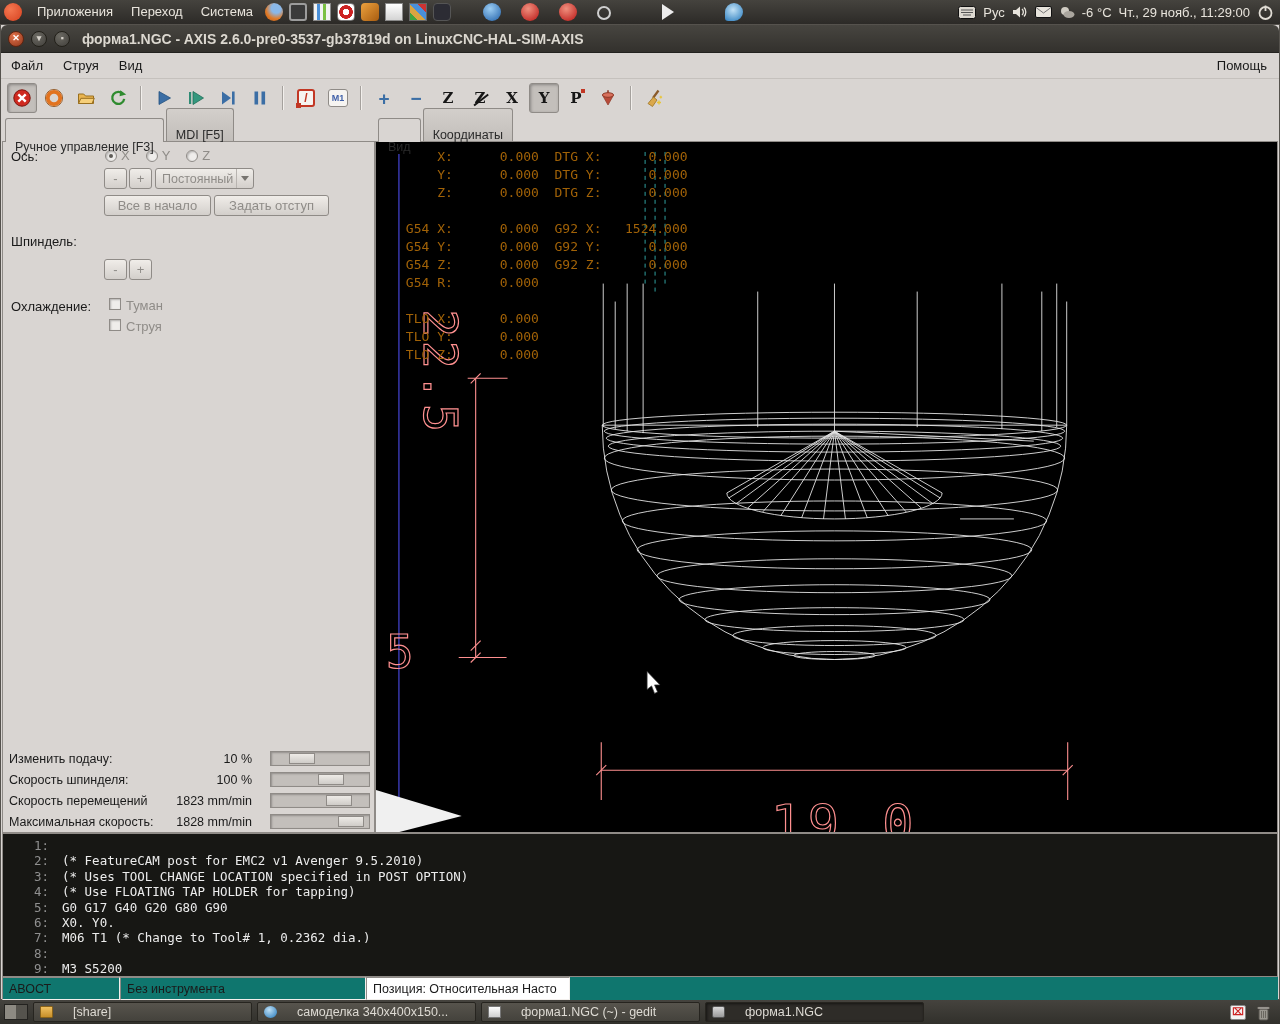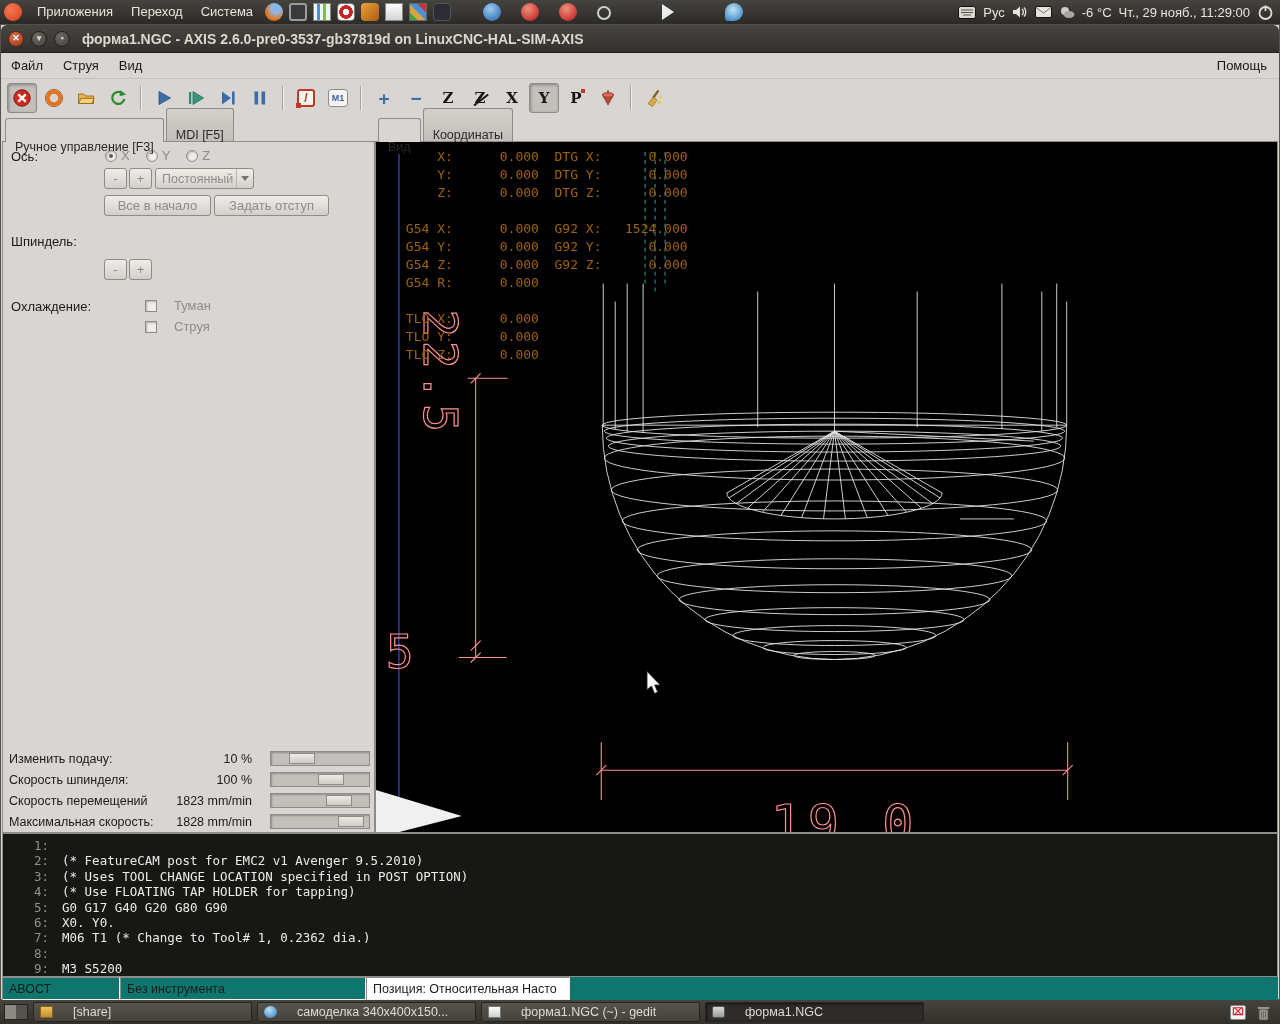--- a/index.html
+++ b/index.html
@@ -84,21 +84,21 @@
     box-shadow:inset 1px 1px 2px rgba(0,0,0,.25); position:relative; flex:none; }
   .radio.sel::after { content:""; position:absolute; left:3px; top:3px; width:4px; height:4px; border-radius:50%; background:#5e5b57; }
   .sbtn { position:absolute; height:21px; background:linear-gradient(#f0ede9,#d3cfcb); border:1px solid #8f8b87;
     border-radius:3px; color:#8f8c88; font-size:13px; text-align:center; line-height:19px; }
   .combo { position:absolute; width:99px; height:21px; background:linear-gradient(#f0ede9,#d3cfcb);
     border:1px solid #8f8b87; border-radius:3px; display:flex; align-items:center; font-size:12.5px; color:#8f8c88; padding-left:6px; }
   .combo-arrow { margin-left:auto; width:17px; align-self:stretch; border-left:1px solid #b8b4b0;
     display:flex; align-items:center; justify-content:center; }
   .combo-arrow i { width:0; height:0; border-left:4px solid transparent; border-right:4px solid transparent; border-top:5px solid #77746f; }
   .cb { width:12px; height:12px; background:#efedeb; border:1px solid #8f8b87; box-shadow:inset 1px 1px 2px rgba(0,0,0,.25); flex:none; }
-  .cb-item { position:absolute; display:flex; align-items:center; gap:17px; font-size:13px;margin-left:36px; }
+  .cb-item { position:absolute; display:flex; gap:5px; font-size:13px; }
 
   .overrides { position:absolute; left:0; right:0; bottom:0; }
   .ov-row { display:flex; align-items:center; height:21px; padding-left:6px; font-size:12.5px; color:#1a1a1a;gap:8px; }
   .ov-value { margin-left:auto; padding-right:10px; }
   .ov-slider { width:100px; height:15px; position:relative; background:#c3bfbb; border:1px solid #8f8b87;
     box-shadow:inset 1px 1px 2px rgba(0,0,0,.25); margin-right:4px; flex:none; }
   .ov-thumb { position:absolute; top:1px; bottom:1px; width:26px;
     background:linear-gradient(#eeebe7,#cfccc8); border:1px solid #8f8b87; }
 
   

